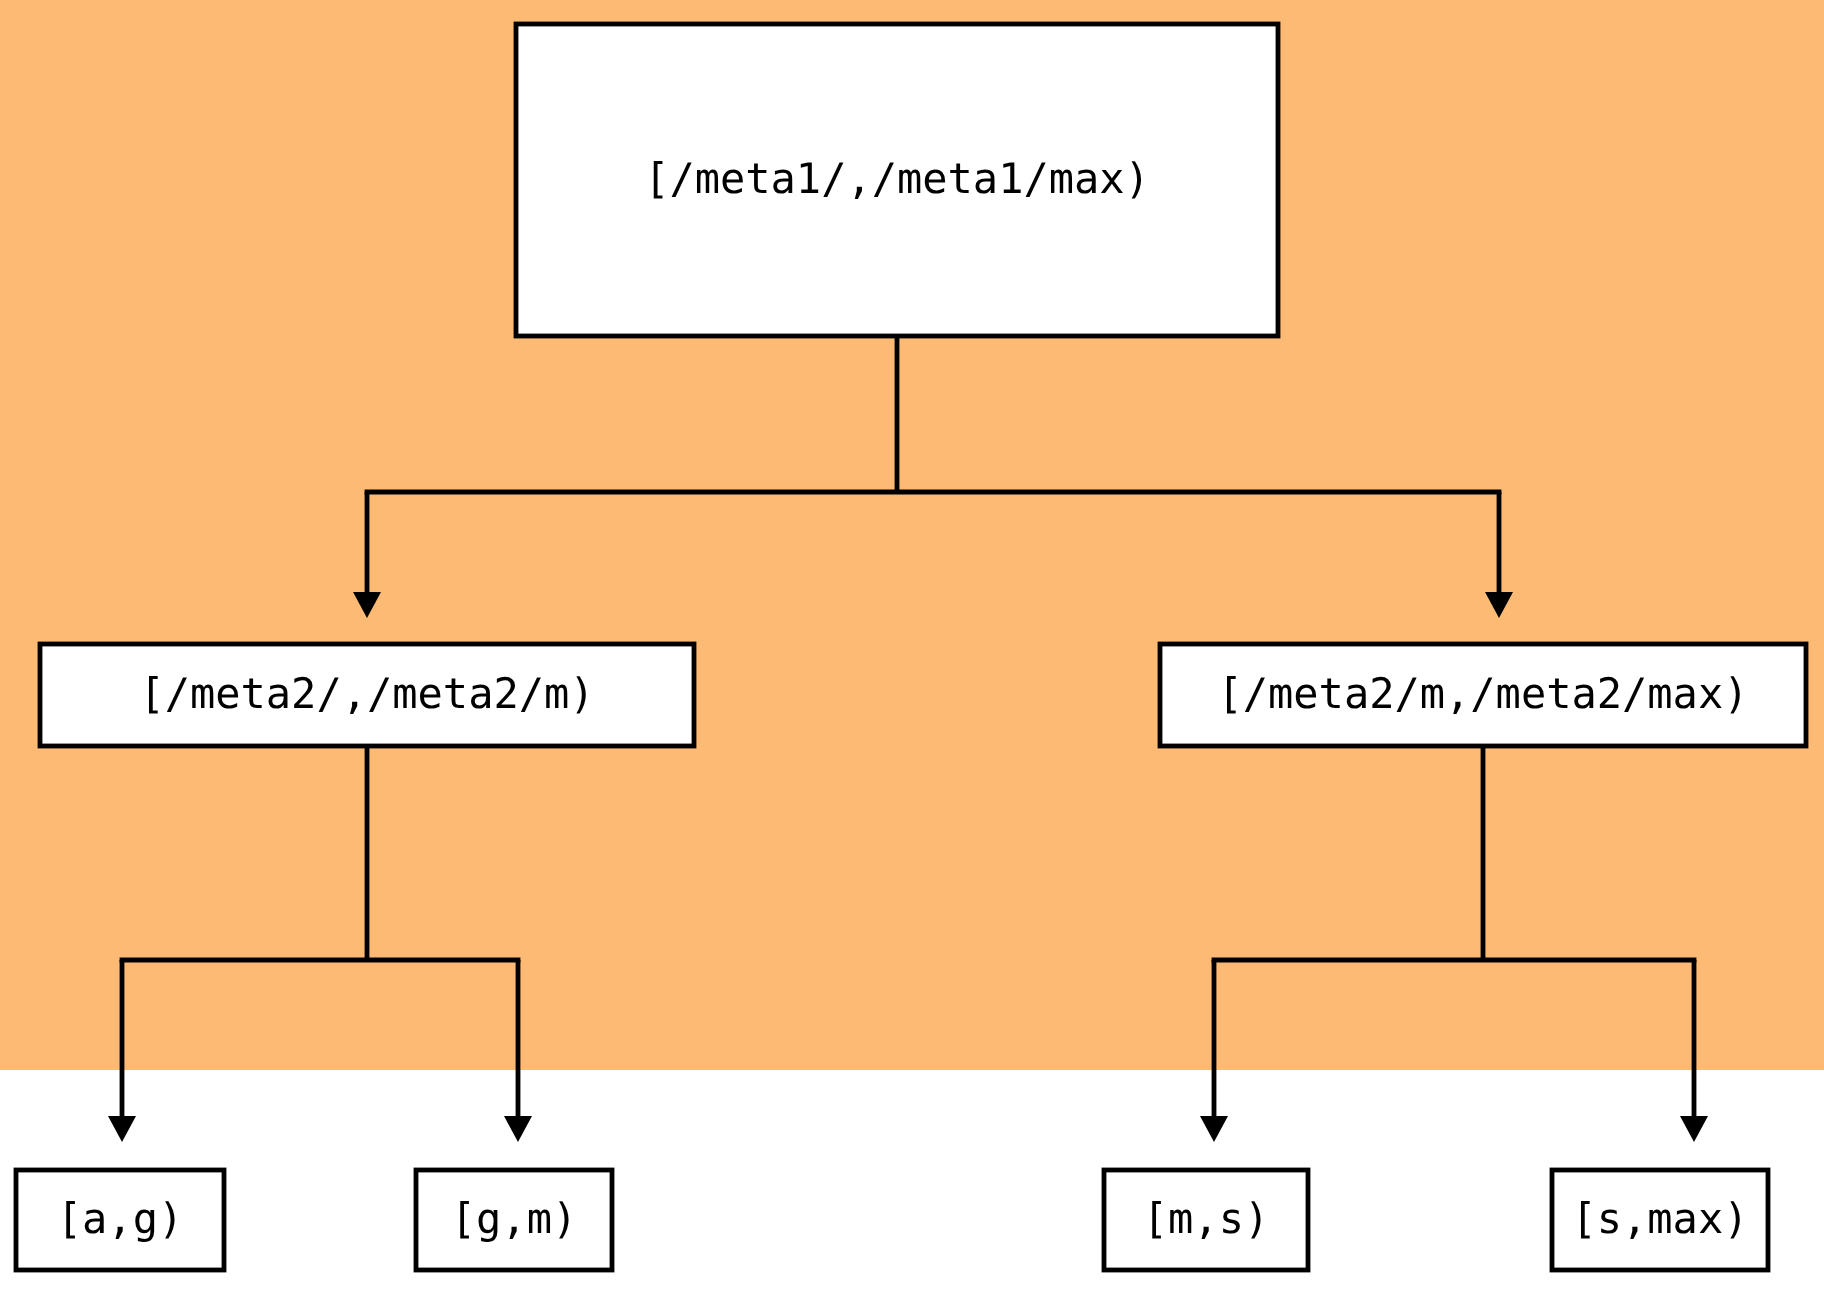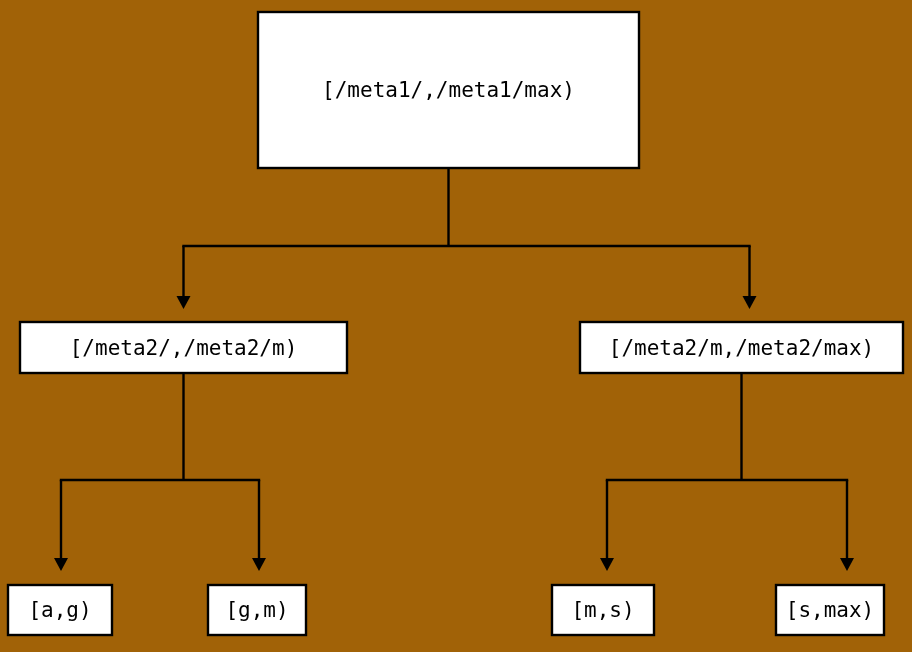--- a/index.html
+++ b/index.html
@@ -10,22 +10,22 @@
   }
   body {
     width: 912px;
     height: 652px;
     font-family: "DejaVu Sans Mono", "Liberation Mono", monospace;
     overflow: hidden;
   }
   #diagram-root {
     position: relative;
     width: 912px;
-    height: 652px;
-    background: #a16207;
+    height: 535px;
+    background: #fdba74;
   }
   svg#tree-svg {
     display: block;
     width: 912px;
     height: 652px;
   }
   .node-box {
     fill: #ffffff;
     stroke: #000000;
     stroke-width: 2.4;

